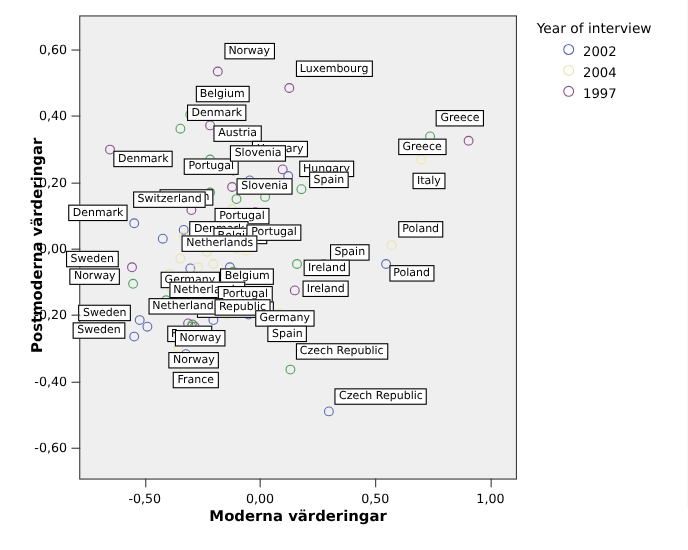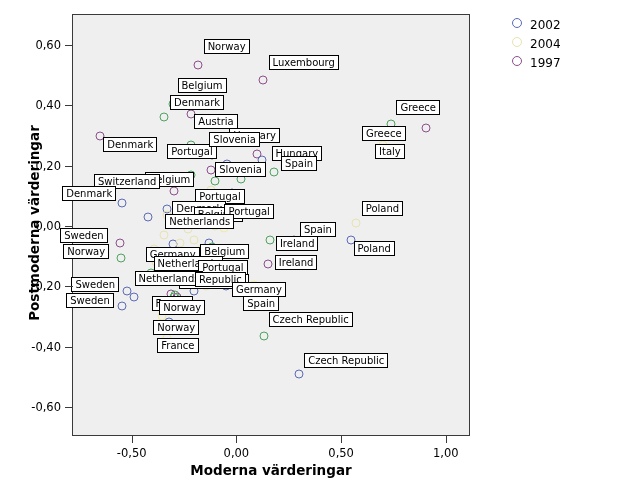--- a/index.html
+++ b/index.html
@@ -161,29 +161,29 @@
         <div class="pt" style="left: 94.2632px; top: 322.529px; border-color: rgb(239, 234, 160);"></div>
         <div class="pt" style="left: 226.232px; top: 358.7px; border-color: rgb(91, 107, 181);"></div>
         <div class="lab" style="left: 130.637px; top: 23.7357px;">Norway</div>
         <div class="lab" style="left: 195.574px; top: 39.8071px;">Luxembourg</div>
         <div class="lab" style="left: 104.5px; top: 62.9214px;">Belgium</div>
         <div class="lab" style="left: 97.1211px; top: 80.4857px;">Denmark</div>
         <div class="lab" style="left: 121.353px; top: 99.4714px;">Austria</div>
         <div class="lab" style="left: 323.4px; top: 84.5143px;">Greece</div>
         <div class="lab" style="left: 288.963px; top: 111.036px;">Greece</div>
         <div class="lab" style="left: 30.2316px; top: 121.571px;">Denmark</div>
-        <div class="lab" style="left: 302.021px; top: 129px;">Italy</div>
+        <div class="lab" style="left: 302.021px; top: 142px;">Italy</div>
         <div class="lab" style="left: 94.3526px; top: 128.614px;">Portugal</div>
         <div class="lab" style="left: 156.337px; top: 112.657px;">Hungary</div>
         <div class="lab" style="left: 136.3px; top: 117.164px;">Slovenia</div>
         <div class="lab" style="left: 198.526px; top: 130.686px;">Hungary</div>
         <div class="lab" style="left: 208.095px; top: 140.743px;">Spain</div>
         <div class="lab" style="left: 142.253px; top: 147.236px;">Slovenia</div>
         <div class="lab" style="left: 72.3526px; top: 156.757px;">Belgium</div>
-        <div class="lab" style="left: 21px; top: 159.336px;">Switzerland</div>
+        <div class="lab" style="left: 48px; top: 159.336px;">Switzerland</div>
         <div class="lab" style="left: 122.253px; top: 173.829px;">Portugal</div>
         <div class="lab" style="left: -10.7737px; top: 171.393px;">Denmark</div>
         <div class="lab" style="left: 99.2632px; top: 186.421px;">Denmark</div>
         <div class="lab" style="left: 120.826px; top: 191.914px;">Belgium</div>
         <div class="lab" style="left: 151.489px; top: 188.914px;">Portugal</div>
         <div class="lab" style="left: 92.2632px; top: 199.45px;">Netherlands</div>
         <div class="lab" style="left: 288.789px; top: 185.986px;">Poland</div>
         <div class="lab" style="left: 226.995px; top: 206.564px;">Spain</div>
         <div class="lab" style="left: 280.553px; top: 225.564px;">Poland</div>
         <div class="lab" style="left: 202.905px; top: 220.564px;">Ireland</div>
@@ -228,20 +228,21 @@
       <div class="xtlab" style="left: 163.389px;">0,00</div>
       <div class="xtick" style="left: 268.126px;"></div>
       <div class="xtlab" style="left: 268.126px;">0,50</div>
       <div class="xtick" style="left: 372.863px;"></div>
       <div class="xtlab" style="left: 372.863px;">1,00</div>
     </div>
 
   <div class="xlabel">Moderna värderingar</div>
 
   <div id="legend">
+    <div class="legtitle">Year of interview</div>
     <div id="legrows">
         <div class="legrow">
           <div class="legmark" style="border-color: rgb(91, 107, 181);"></div>
           <div class="legtext">2002</div>
         </div>
         <div class="legrow">
           <div class="legmark" style="border-color: rgb(232, 227, 176);"></div>
           <div class="legtext">2004</div>
         </div>
         <div class="legrow">

